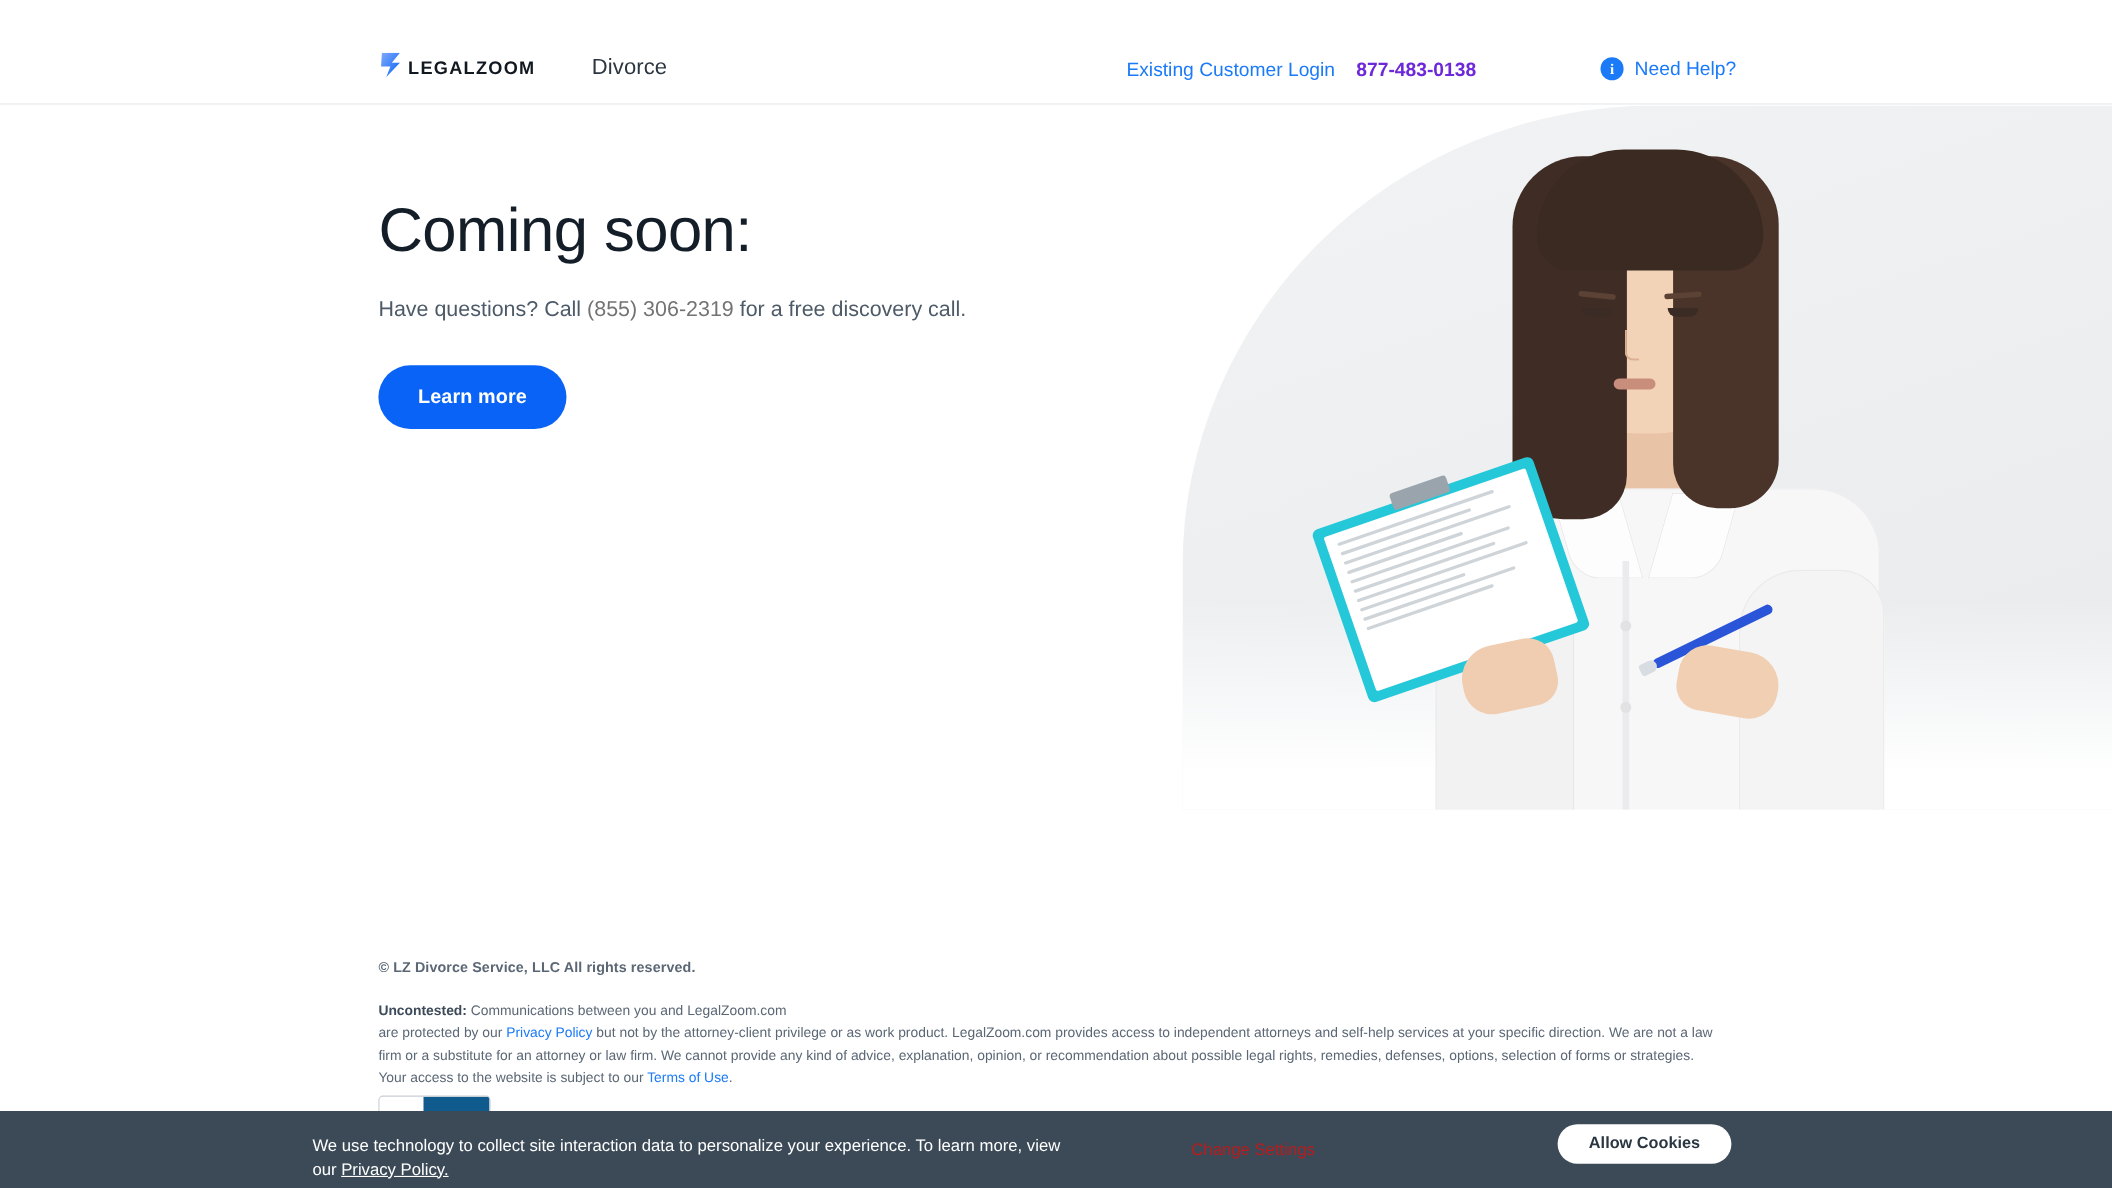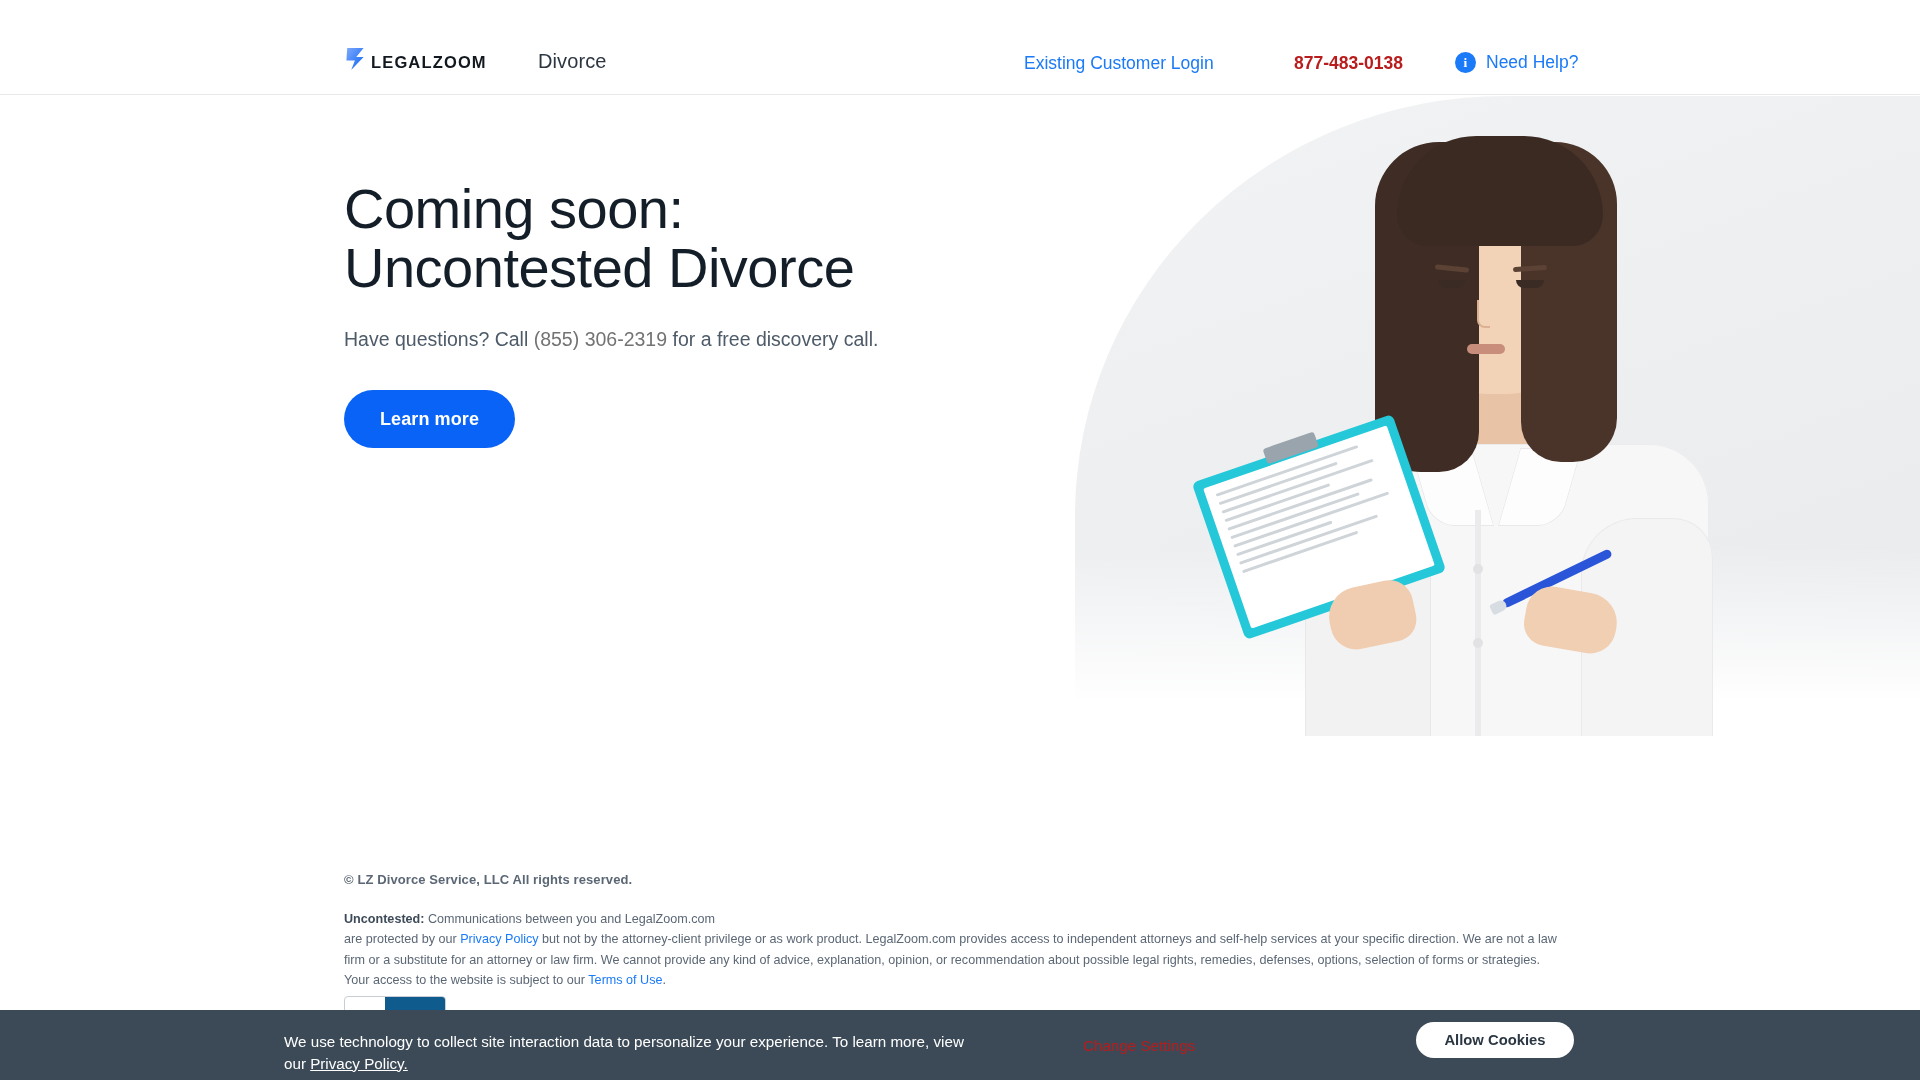--- a/index.html
+++ b/index.html
@@ -62,25 +62,25 @@
     left: 996px;
     top: 53px;
     font-size: 17.5px;
     color: #1a7af8;
     text-decoration: none;
     white-space: nowrap;
     margin-left: 28px;
   }
   .hdr-phone {
     position: absolute;
-    left: 1294px;
+    left: 1233px;
     top: 53px;
     font-size: 17.5px;
     font-weight: 600;
-    color: #b91c1c;
+    color: #6d28d9;
     text-decoration: none;
     white-space: nowrap;
   }
   .hdr-help {
     position: absolute;
     left: 1455px;
     top: 52px;
     display: flex;
     align-items: center;
     gap: 10px;
@@ -518,21 +518,20 @@
     <div class="p-hand-l"></div>
     <div class="pen"></div>
     <div class="p-hand-r"></div>
   </div>
 </div>
 
 <div class="hero-copy">
 
   <h1 class="hero-title">
     <span>Coming soon:</span>
-    <span class="l2">Uncontested Divorce</span>
   </h1>
 
 
   <p class="hero-call">
     <span>Have questions? Call </span><a href="#">(855) 306-2319</a><span> for a free discovery call.</span>
   </p>
 
   <button class="btn-learn">Learn more</button>
 
 </div>

